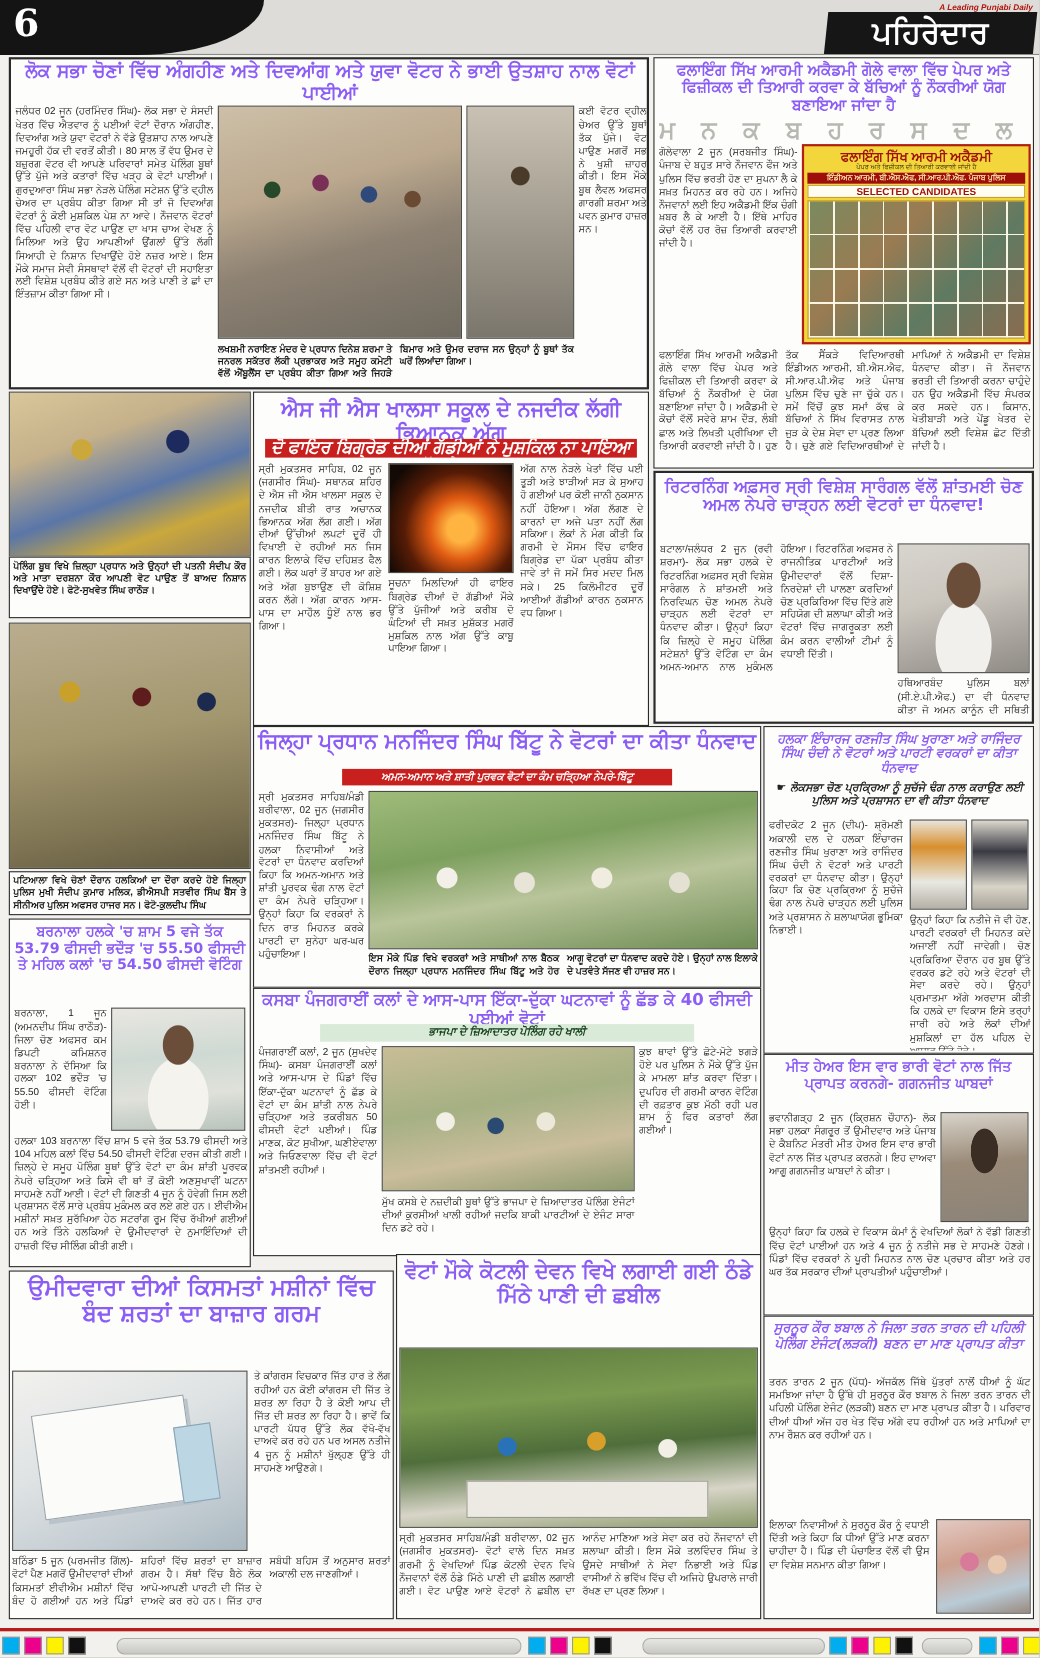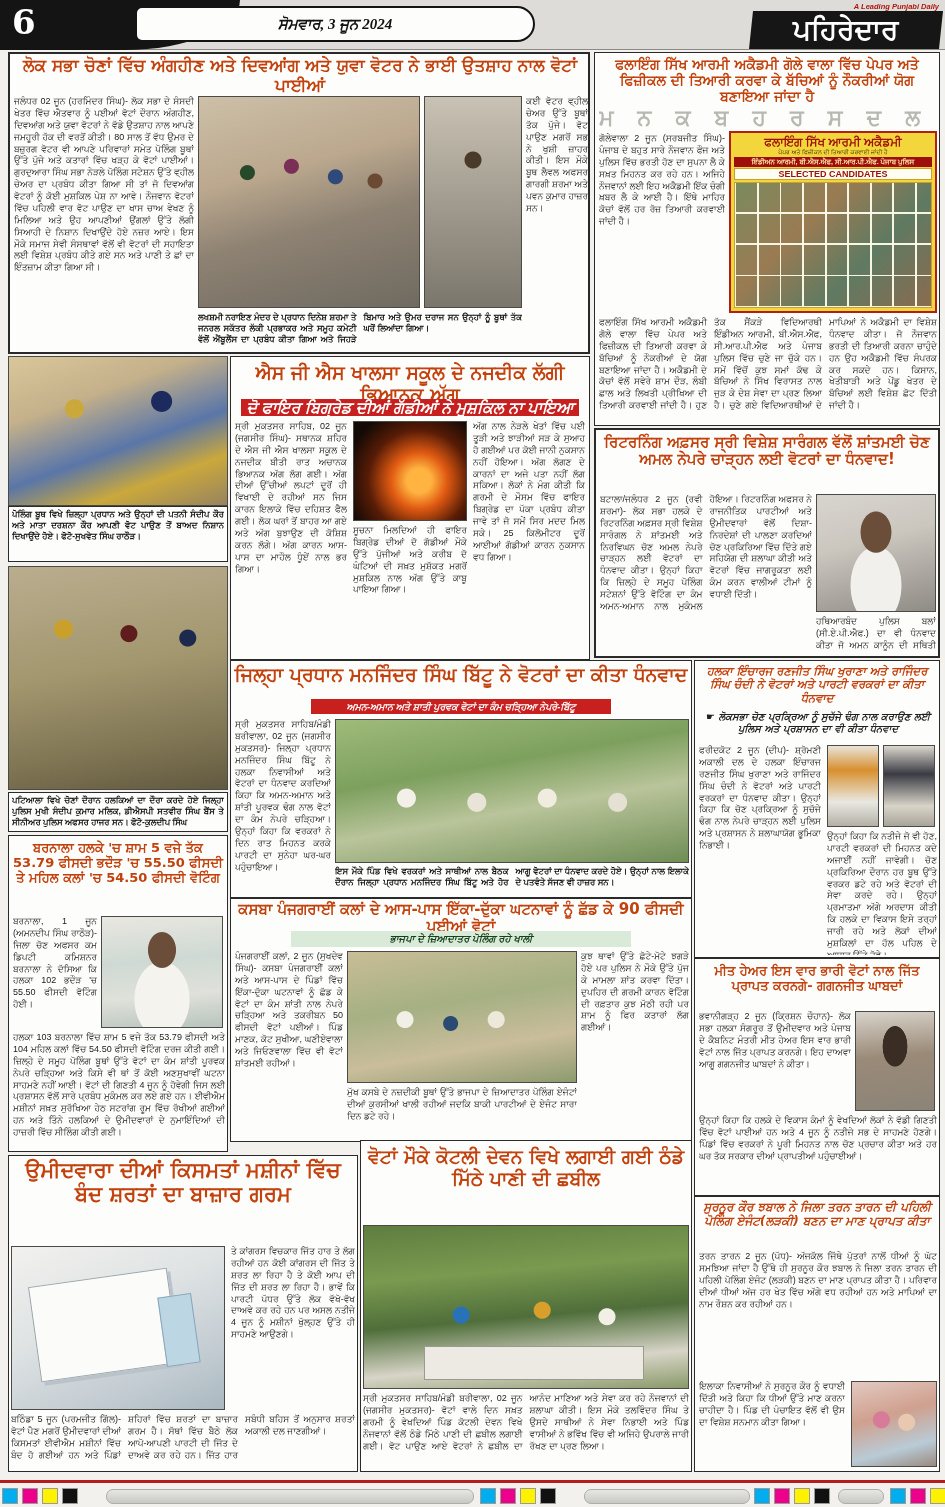--- a/index.html
+++ b/index.html
@@ -1,42 +1,39 @@
 <!DOCTYPE html>
 <html><head>
 <meta charset="utf-8">
 <style>
   html,body{margin:0;padding:0;background:#b7b7b3;}
   .page{position:relative;width:945px;height:1507px;background:#f2f1ed;overflow:hidden;
         font-family:"Liberation Sans","DejaVu Sans",sans-serif;}
   .abs{position:absolute;box-sizing:border-box;}
   .box{position:absolute;box-sizing:border-box;background:#fdfdfb;border:1px solid #2a2a2a;overflow:hidden;}
-  .hl{font-weight:bold;text-align:center;color:#c2410c;line-height:1.16;font-family:"DejaVu Sans","Liberation Sans",sans-serif;}
+  .hl{font-weight:bold;text-align:center;color:#8b5cf6;line-height:1.16;font-family:"DejaVu Sans","Liberation Sans",sans-serif;}
   .body-sm{font-size:9px;line-height:1.32;text-align:justify;color:#1b1b1b;overflow:hidden;}
   .cols2{column-count:2;column-gap:7px;}
   .cols3{column-count:3;column-gap:7px;}
   .caption{font-size:8.5px;font-weight:bold;line-height:1.28;color:#101010;text-align:justify;overflow:hidden;}
   .subhead-red{background:#c8201e;color:#ffffff;font-weight:bold;font-style:italic;text-align:center;overflow:hidden;}
   .subhead-green{background:#d9ead9;color:#17421c;font-weight:bold;font-style:italic;text-align:center;overflow:hidden;}
   .photo{position:absolute;border:1px solid #4a4a46;box-sizing:border-box;overflow:hidden;}
   .mk{position:absolute;width:16px;height:16px;border:1px solid #9a9a96;box-sizing:border-box;}
   .regbar{position:absolute;height:13px;background:linear-gradient(#e6e6e3,#c8c8c4);border:1px solid #adadaa;border-radius:7px;}
   .ghost{color:#b8b8b2;font-weight:bold;letter-spacing:9px;font-size:22px;white-space:nowrap;overflow:hidden;}
 </style>
 </head>
 <body>
 
 <div class="page">
 
   <div class="abs" style="left:0;top:0;width:945px;height:50px;background:#dddcd8;border-bottom:1px solid #8a8a86;">
     <div class="abs" style="left:0;top:0;width:240px;height:50px;background:#141414;border-bottom-right-radius:120px 52px;"></div>
     <div class="abs" style="left:12px;top:2px;color:#fff;font-size:34px;font-weight:bold;font-family:'DejaVu Serif','Liberation Serif',serif;">6</div>
-    <div class="abs" style="left:135px;top:6px;width:400px;height:36px;background:#fdfdfb;border:2px solid #141414;border-radius:10px 26px 26px 10px;display:flex;align-items:center;justify-content:center;">
-      <span style="font-family:'Liberation Serif','DejaVu Serif',serif;font-style:italic;font-weight:bold;font-size:15px;color:#111;">ਸੋਮਵਾਰ, 3 ਜੂਨ 2024</span>
-    </div>
     <div class="abs" style="right:6px;top:2px;color:#b01810;font-size:7.5px;font-style:italic;font-weight:bold;">A Leading Punjabi Daily</div>
     <div class="abs" style="right:4px;top:11px;width:190px;height:38px;background:#161616;transform:skewX(-6deg);display:flex;align-items:center;justify-content:center;">
       <span style="color:#ffffff;font-size:28px;font-weight:bold;transform:skewX(6deg);">ਪਹਿਰੇਦਾਰ</span>
     </div>
   </div>
 
   <section class="box" style="left:8px;top:52px;width:582px;height:302px;border-width:2px;">
     <div class="hl abs" style="left:2px;top:2px;width:576px;height:36px;font-size:17px;">ਲੋਕ ਸਭਾ ਚੋਣਾਂ ਵਿੱਚ ਅੰਗਹੀਣ ਅਤੇ ਦਿਵਆਂਗ ਅਤੇ ਯੁਵਾ ਵੋਟਰ ਨੇ ਭਾਈ ਉਤਸ਼ਾਹ ਨਾਲ ਵੋਟਾਂ ਪਾਈਆਂ</div>
     <div class="body-sm abs" style="left:4px;top:42px;width:180px;height:252px;">ਜਲੰਧਰ 02 ਜੂਨ (ਹਰਮਿੰਦਰ ਸਿੰਘ)- ਲੋਕ ਸਭਾ ਦੇ ਸੰਸਦੀ ਖੇਤਰ ਵਿੱਚ ਐਤਵਾਰ ਨੂੰ ਪਈਆਂ ਵੋਟਾਂ ਦੌਰਾਨ ਅੰਗਹੀਣ, ਦਿਵਆਂਗ ਅਤੇ ਯੁਵਾ ਵੋਟਰਾਂ ਨੇ ਵੱਡੇ ਉਤਸ਼ਾਹ ਨਾਲ ਆਪਣੇ ਜਮਹੂਰੀ ਹੱਕ ਦੀ ਵਰਤੋਂ ਕੀਤੀ। 80 ਸਾਲ ਤੋਂ ਵੱਧ ਉਮਰ ਦੇ ਬਜ਼ੁਰਗ ਵੋਟਰ ਵੀ ਆਪਣੇ ਪਰਿਵਾਰਾਂ ਸਮੇਤ ਪੋਲਿੰਗ ਬੂਥਾਂ ਉੱਤੇ ਪੁੱਜੇ ਅਤੇ ਕਤਾਰਾਂ ਵਿੱਚ ਖੜ੍ਹ ਕੇ ਵੋਟਾਂ ਪਾਈਆਂ। ਗੁਰਦੁਆਰਾ ਸਿੰਘ ਸਭਾ ਨੇੜਲੇ ਪੋਲਿੰਗ ਸਟੇਸ਼ਨ ਉੱਤੇ ਵ੍ਹੀਲ ਚੇਅਰ ਦਾ ਪ੍ਰਬੰਧ ਕੀਤਾ ਗਿਆ ਸੀ ਤਾਂ ਜੋ ਦਿਵਆਂਗ ਵੋਟਰਾਂ ਨੂੰ ਕੋਈ ਮੁਸ਼ਕਿਲ ਪੇਸ਼ ਨਾ ਆਵੇ। ਨੌਜਵਾਨ ਵੋਟਰਾਂ ਵਿੱਚ ਪਹਿਲੀ ਵਾਰ ਵੋਟ ਪਾਉਣ ਦਾ ਖਾਸ ਚਾਅ ਵੇਖਣ ਨੂੰ ਮਿਲਿਆ ਅਤੇ ਉਹ ਆਪਣੀਆਂ ਉਂਗਲਾਂ ਉੱਤੇ ਲੱਗੀ ਸਿਆਹੀ ਦੇ ਨਿਸ਼ਾਨ ਦਿਖਾਉਂਦੇ ਹੋਏ ਨਜ਼ਰ ਆਏ। ਇਸ ਮੌਕੇ ਸਮਾਜ ਸੇਵੀ ਸੰਸਥਾਵਾਂ ਵੱਲੋਂ ਵੀ ਵੋਟਰਾਂ ਦੀ ਸਹਾਇਤਾ ਲਈ ਵਿਸ਼ੇਸ਼ ਪ੍ਰਬੰਧ ਕੀਤੇ ਗਏ ਸਨ ਅਤੇ ਪਾਣੀ ਤੇ ਛਾਂ ਦਾ ਇੰਤਜ਼ਾਮ ਕੀਤਾ ਗਿਆ ਸੀ।</div>
     <div class="photo" style="left:188px;top:42px;width:222px;height:212px;background:
@@ -133,21 +130,21 @@
     <div class="hl abs" style="left:2px;top:4px;width:214px;height:72px;font-size:13px;">ਬਰਨਾਲਾ ਹਲਕੇ 'ਚ ਸ਼ਾਮ 5 ਵਜੇ ਤੱਕ 53.79 ਫੀਸਦੀ ਭਦੌੜ 'ਚ 55.50 ਫੀਸਦੀ ਤੇ ਮਹਿਲ ਕਲਾਂ 'ਚ 54.50 ਫੀਸਦੀ ਵੋਟਿੰਗ</div>
     <div class="body-sm abs" style="left:4px;top:80px;width:84px;height:112px;">ਬਰਨਾਲਾ, 1 ਜੂਨ (ਅਮਨਦੀਪ ਸਿੰਘ ਰਾਠੌੜ)- ਜਿਲਾ ਚੋਣ ਅਫਸਰ ਕਮ ਡਿਪਟੀ ਕਮਿਸ਼ਨਰ ਬਰਨਾਲਾ ਨੇ ਦੱਸਿਆ ਕਿ ਹਲਕਾ 102 ਭਦੌੜ 'ਚ 55.50 ਫੀਸਦੀ ਵੋਟਿੰਗ ਹੋਈ।</div>
     <div class="photo" style="left:92px;top:80px;width:122px;height:112px;background:
            radial-gradient(ellipse at 50% 30%, #6b4e3a 0 16%, rgba(0,0,0,0) 17%),
            radial-gradient(ellipse at 50% 75%, #f4f3ee 0 32%, rgba(0,0,0,0) 33%),
            linear-gradient(175deg,#e9e7e1 0%,#cfd9d3 40%,#dfe1da 70%,#b8c4bd 100%);"></div>
     <div class="body-sm abs" style="left:4px;top:196px;width:212px;height:116px;">ਹਲਕਾ 103 ਬਰਨਾਲਾ ਵਿੱਚ ਸ਼ਾਮ 5 ਵਜੇ ਤੱਕ 53.79 ਫੀਸਦੀ ਅਤੇ 104 ਮਹਿਲ ਕਲਾਂ ਵਿੱਚ 54.50 ਫੀਸਦੀ ਵੋਟਿੰਗ ਦਰਜ ਕੀਤੀ ਗਈ। ਜ਼ਿਲ੍ਹੇ ਦੇ ਸਮੂਹ ਪੋਲਿੰਗ ਬੂਥਾਂ ਉੱਤੇ ਵੋਟਾਂ ਦਾ ਕੰਮ ਸ਼ਾਂਤੀ ਪੂਰਵਕ ਨੇਪਰੇ ਚੜ੍ਹਿਆ ਅਤੇ ਕਿਸੇ ਵੀ ਥਾਂ ਤੋਂ ਕੋਈ ਅਣਸੁਖਾਵੀਂ ਘਟਨਾ ਸਾਹਮਣੇ ਨਹੀਂ ਆਈ। ਵੋਟਾਂ ਦੀ ਗਿਣਤੀ 4 ਜੂਨ ਨੂੰ ਹੋਵੇਗੀ ਜਿਸ ਲਈ ਪ੍ਰਸ਼ਾਸਨ ਵੱਲੋਂ ਸਾਰੇ ਪ੍ਰਬੰਧ ਮੁਕੰਮਲ ਕਰ ਲਏ ਗਏ ਹਨ। ਈਵੀਐਮ ਮਸ਼ੀਨਾਂ ਸਖ਼ਤ ਸੁਰੱਖਿਆ ਹੇਠ ਸਟਰਾਂਗ ਰੂਮ ਵਿੱਚ ਰੱਖੀਆਂ ਗਈਆਂ ਹਨ ਅਤੇ ਤਿੰਨੇ ਹਲਕਿਆਂ ਦੇ ਉਮੀਦਵਾਰਾਂ ਦੇ ਨੁਮਾਇੰਦਿਆਂ ਦੀ ਹਾਜ਼ਰੀ ਵਿੱਚ ਸੀਲਿੰਗ ਕੀਤੀ ਗਈ।</div>
   </section>
 
   <section class="box" style="left:230px;top:898px;width:462px;height:244px;">
-    <div class="hl abs" style="left:2px;top:2px;width:456px;height:28px;font-size:15px;">ਕਸਬਾ ਪੰਜਗਰਾਈਂ ਕਲਾਂ ਦੇ ਆਸ-ਪਾਸ ਇੱਕਾ-ਦੁੱਕਾ ਘਟਨਾਵਾਂ ਨੂੰ ਛੱਡ ਕੇ 90 ਫੀਸਦੀ ਪਈਆਂ ਵੋਟਾਂ</div>
+    <div class="hl abs" style="left:2px;top:2px;width:456px;height:28px;font-size:15px;">ਕਸਬਾ ਪੰਜਗਰਾਈਂ ਕਲਾਂ ਦੇ ਆਸ-ਪਾਸ ਇੱਕਾ-ਦੁੱਕਾ ਘਟਨਾਵਾਂ ਨੂੰ ਛੱਡ ਕੇ 40 ਫੀਸਦੀ ਪਈਆਂ ਵੋਟਾਂ</div>
     <div class="subhead-green abs" style="left:60px;top:32px;width:340px;height:16px;font-size:10px;line-height:16px;">ਭਾਜਪਾ ਦੇ ਜ਼ਿਆਦਾਤਰ ਪੋਲਿੰਗ ਰਹੇ ਖਾਲੀ</div>
     <div class="body-sm abs" style="left:4px;top:52px;width:108px;height:186px;">ਪੰਜਗਰਾਈਂ ਕਲਾਂ, 2 ਜੂਨ (ਸੁਖਦੇਵ ਸਿੰਘ)- ਕਸਬਾ ਪੰਜਗਰਾਈਂ ਕਲਾਂ ਅਤੇ ਆਸ-ਪਾਸ ਦੇ ਪਿੰਡਾਂ ਵਿੱਚ ਇੱਕਾ-ਦੁੱਕਾ ਘਟਨਾਵਾਂ ਨੂੰ ਛੱਡ ਕੇ ਵੋਟਾਂ ਦਾ ਕੰਮ ਸ਼ਾਂਤੀ ਨਾਲ ਨੇਪਰੇ ਚੜ੍ਹਿਆ ਅਤੇ ਤਕਰੀਬਨ 50 ਫੀਸਦੀ ਵੋਟਾਂ ਪਈਆਂ। ਪਿੰਡ ਮਾਣਕ, ਕੋਟ ਸੁਖੀਆ, ਘਣੀਏਵਾਲਾ ਅਤੇ ਜਿਓਣਵਾਲਾ ਵਿੱਚ ਵੀ ਵੋਟਾਂ ਸ਼ਾਂਤਮਈ ਰਹੀਆਂ।</div>
     <div class="photo" style="left:116px;top:52px;width:230px;height:132px;background:
            radial-gradient(circle at 25% 52%, #f2efe6 0 8px, rgba(0,0,0,0) 9px),
            radial-gradient(circle at 45% 55%, #2a4a72 0 7px, rgba(0,0,0,0) 8px),
            radial-gradient(circle at 65% 52%, #ece8da 0 8px, rgba(0,0,0,0) 9px),
            linear-gradient(170deg,#c9bd96 0%,#a5b083 40%,#cabd9c 70%,#8d9a6e 100%);"></div>
     <div class="body-sm abs" style="left:116px;top:188px;width:230px;height:50px;">ਮੁੱਖ ਕਸਬੇ ਦੇ ਨਜ਼ਦੀਕੀ ਬੂਥਾਂ ਉੱਤੇ ਭਾਜਪਾ ਦੇ ਜ਼ਿਆਦਾਤਰ ਪੋਲਿੰਗ ਏਜੰਟਾਂ ਦੀਆਂ ਕੁਰਸੀਆਂ ਖਾਲੀ ਰਹੀਆਂ ਜਦਕਿ ਬਾਕੀ ਪਾਰਟੀਆਂ ਦੇ ਏਜੰਟ ਸਾਰਾ ਦਿਨ ਡਟੇ ਰਹੇ।</div>
     <div class="body-sm abs" style="left:350px;top:52px;width:108px;height:186px;">ਕੁਝ ਥਾਵਾਂ ਉੱਤੇ ਛੋਟੇ-ਮੋਟੇ ਝਗੜੇ ਹੋਏ ਪਰ ਪੁਲਿਸ ਨੇ ਮੌਕੇ ਉੱਤੇ ਪੁੱਜ ਕੇ ਮਾਮਲਾ ਸ਼ਾਂਤ ਕਰਵਾ ਦਿੱਤਾ। ਦੁਪਹਿਰ ਦੀ ਗਰਮੀ ਕਾਰਨ ਵੋਟਿੰਗ ਦੀ ਰਫ਼ਤਾਰ ਕੁਝ ਮੱਠੀ ਰਹੀ ਪਰ ਸ਼ਾਮ ਨੂੰ ਫਿਰ ਕਤਾਰਾਂ ਲੱਗ ਗਈਆਂ।</div>
   </section>

